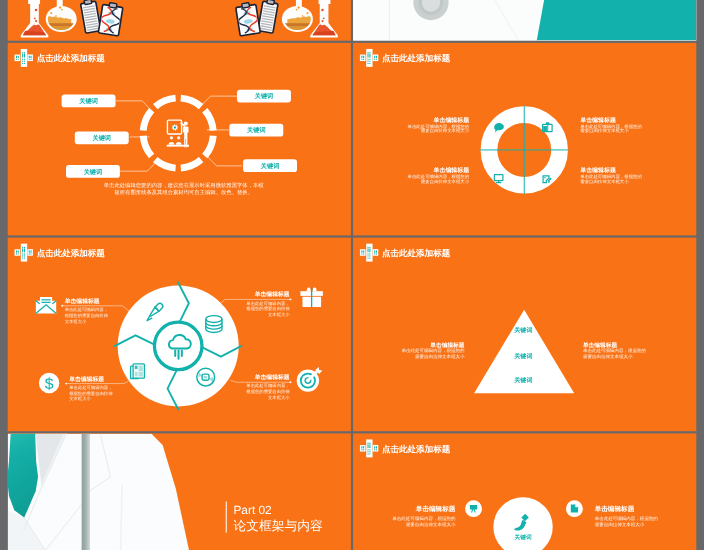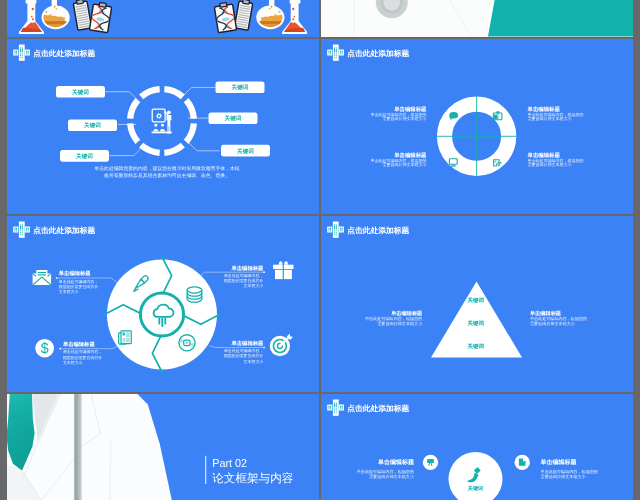--- a/index.html
+++ b/index.html
@@ -1,19 +1,19 @@
 <!DOCTYPE html>
 <html><head>
 <meta charset="utf-8">
 <title>PPT template preview sheet</title>
 <style>
   html,body{margin:0;padding:0;}
   body{width:640px;height:500px;background:#68686b;position:relative;overflow:hidden;
        font-family:"Liberation Sans",sans-serif;}
-  .slide{position:absolute;width:312px;height:175.5px;overflow:hidden;background:#3b82f6;}
+  .slide{position:absolute;width:312px;height:175.5px;overflow:hidden;background:#f97316;}
   .slide > svg{position:absolute;left:0;top:0;display:block;}
   .s1{left:7px;top:-139px;}
   .s2{left:321px;top:-139px;background:#fbfdfd;}
   .s3{left:7px;top:38.5px;}
   .s4{left:321px;top:38.5px;}
   .s5{left:7px;top:216px;}
   .s6{left:321px;top:216px;}
   .s7{left:7px;top:393.5px;}
   .s8{left:321px;top:393.5px;}
   svg text{font-family:"Liberation Sans",sans-serif;}

